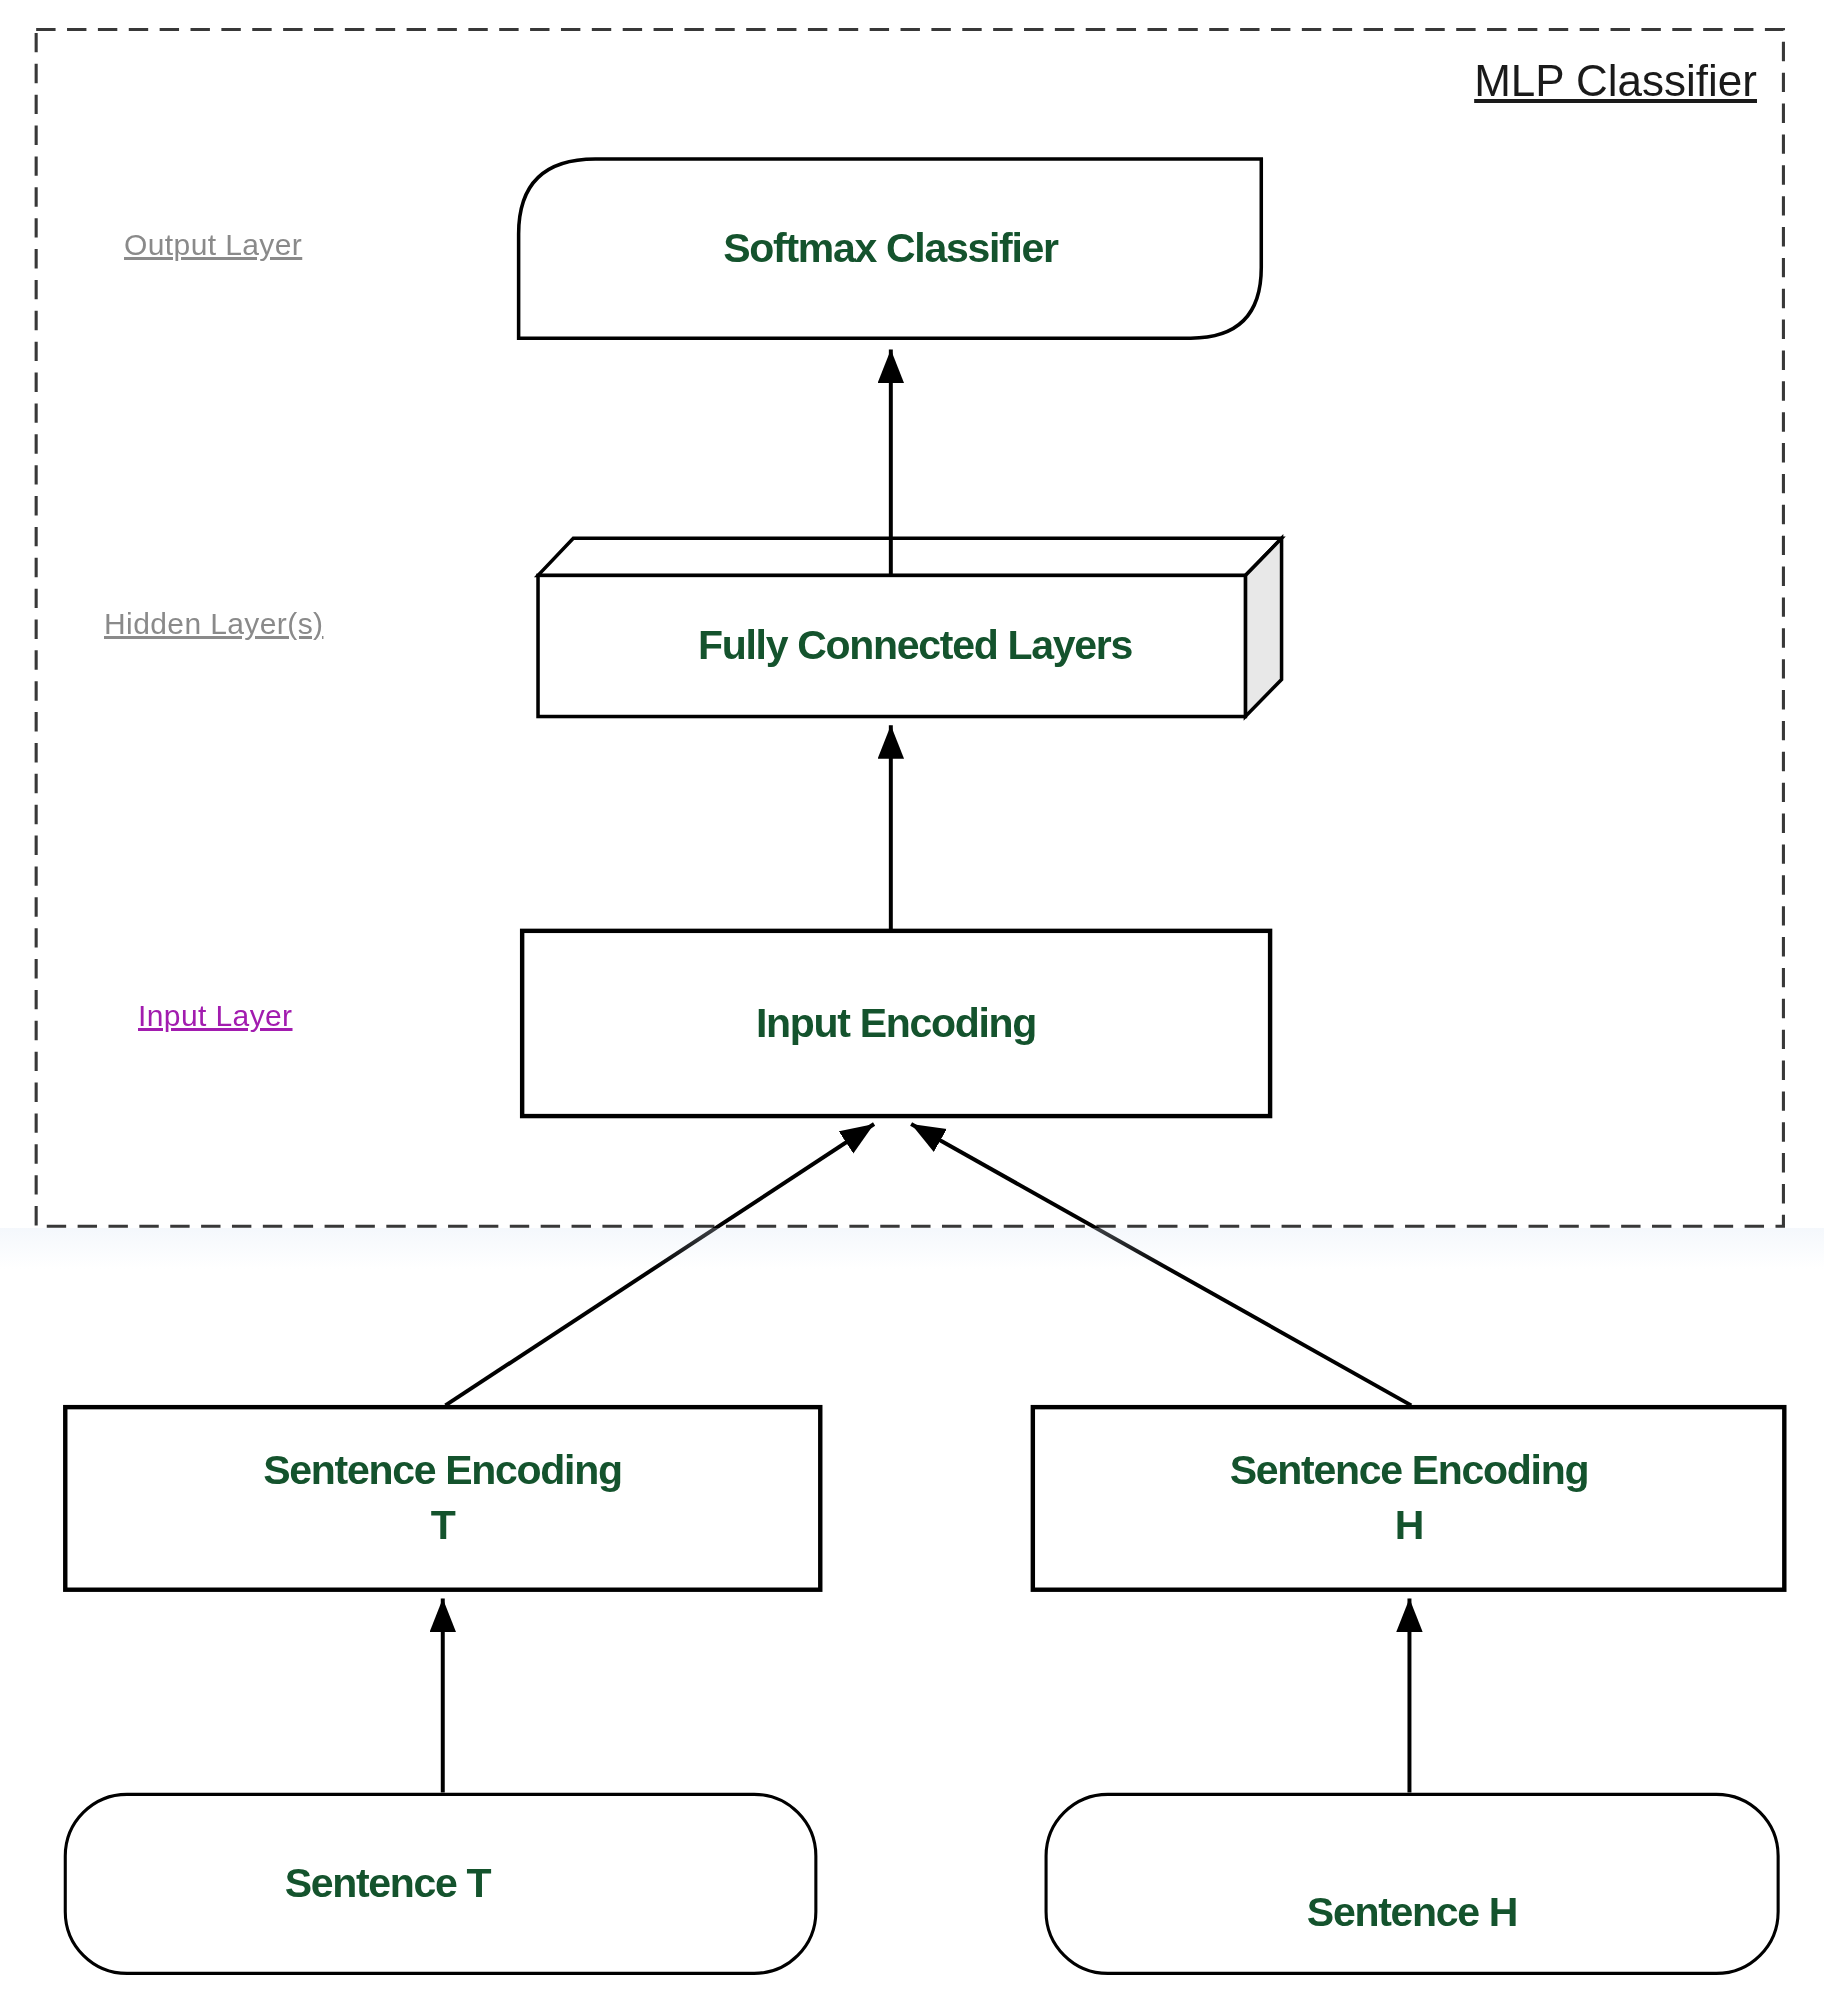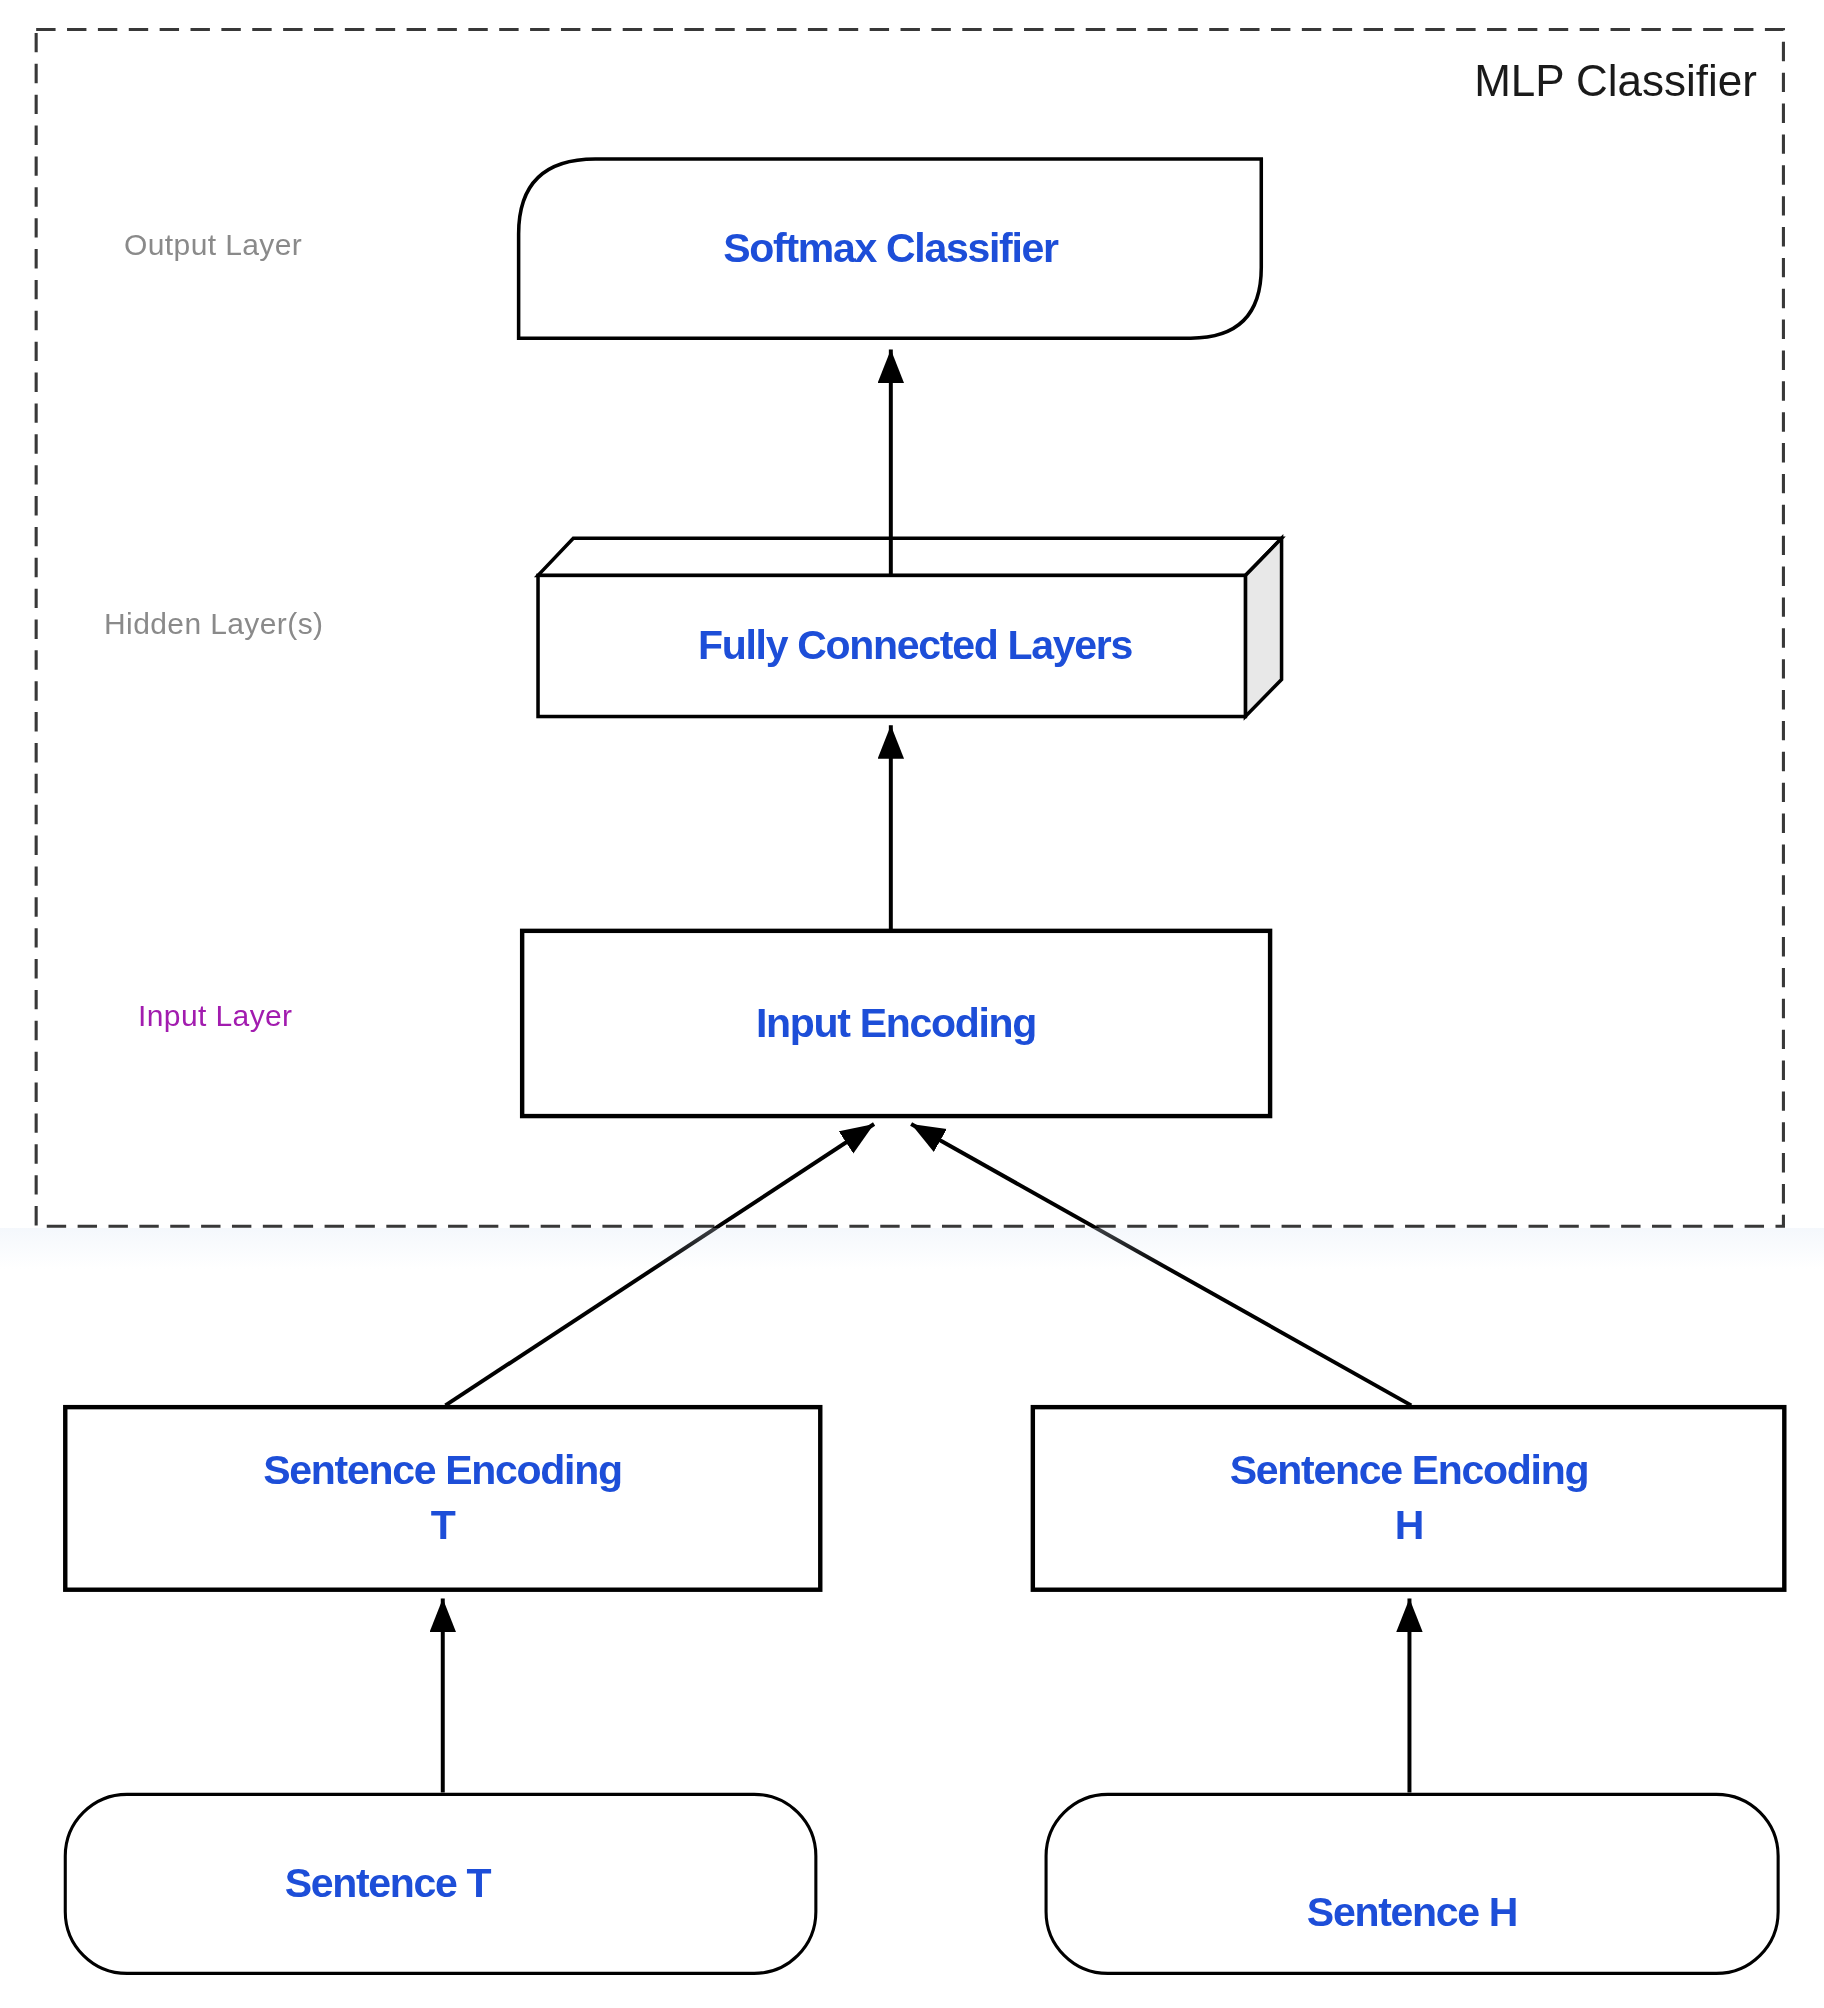--- a/index.html
+++ b/index.html
@@ -6,36 +6,36 @@
   #canvas {
     position: relative;
     width: 1824px;
     height: 2009px;
     background: #ffffff;
     font-family: "Liberation Sans", "DejaVu Sans", sans-serif;
     overflow: hidden;
   }
   #diagram-svg { position: absolute; left: 0; top: 0; }
 
-  .label { position: absolute; white-space: nowrap; }
+  .label { position: absolute; white-space: nowrap; text-decoration: underline; }
 
   .mlp-title {
     right: 67px; top: 56px; width: 706px;
     text-align: right;
     font-size: 44px; color: #1a1a1a; font-weight: 400;
   }
   .layer-label {
     font-size: 30px; color: #8a8a8a; font-weight: 400;
     letter-spacing: 0.4px;
   }
   .node-label {
     position: absolute;
     display: flex; flex-direction: column;
     align-items: center; justify-content: center;
-    font-weight: 700; color: #1d4ed8;
+    font-weight: 700; color: #14532d;
     font-size: 41px; letter-spacing: -1.3px;
     line-height: 55px;
     white-space: nowrap;
   }
   .artifact-band-bottom {
     position: absolute; left: 0; top: 1228px; width: 1824px; height: 41px;
     background: linear-gradient(180deg, rgba(216,228,244,0.28), rgba(255,255,255,0));
     pointer-events: none;
   }
 </style>

